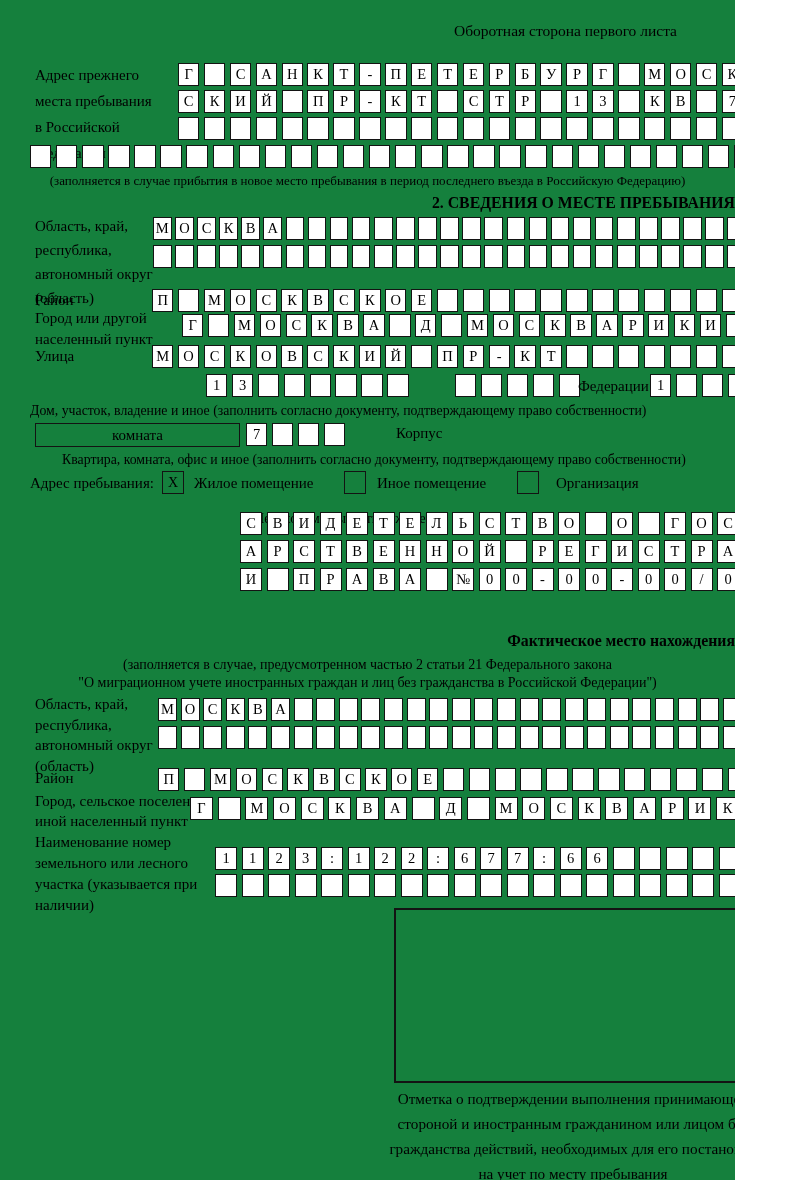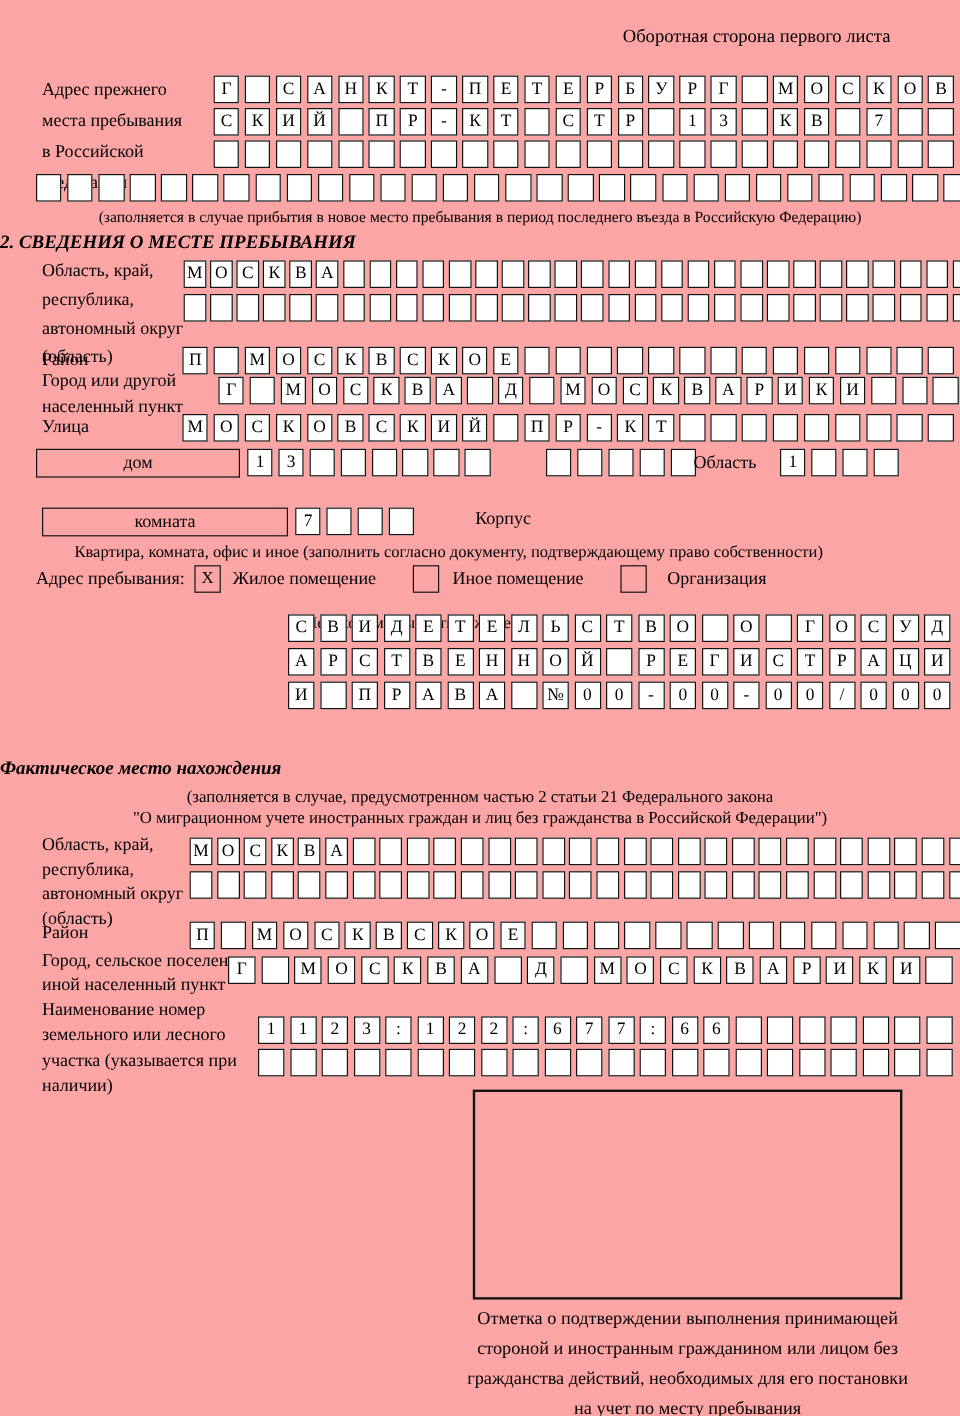--- a/index.html
+++ b/index.html
@@ -1,21 +1,21 @@
 <!DOCTYPE html>
 <html><head>
 <meta charset="utf-8">
 <style>
   html,body{margin:0;padding:0;background:#fff;}
-  .page{position:relative;width:800px;height:1180px;background:#fca5a5;color:#000;
-        font-family:"Liberation Serif","DejaVu Serif",serif;overflow:hidden;}
+  .page{position:relative;width:699px;height:1180px;background:#15803d;color:#000;
+        font-family:"Liberation Serif","DejaVu Serif",serif;overflow:hidden;padding-left:36px;}
   .hdr{position:absolute;top:22px;right:58px;font-size:15.5px;}
   .lbl{position:absolute;font-size:15px;line-height:24px;}
   .cap{position:absolute;font-size:13.8px;line-height:17px;}
-  .title{position:absolute;left:0;width:100%;text-align:left;font-weight:bold;font-size:15.8px;font-style:italic;}
+  .title{position:absolute;left:0;width:100%;text-align:right;font-weight:bold;font-size:15.8px;}
   .centernote{position:absolute;left:0;width:100%;text-align:center;font-size:14px;}
   .boxrow{position:absolute;display:flex;}
   .cell{flex:0 0 auto;height:21px;border:1.5px solid #131313;background:#fff;
         display:flex;align-items:center;justify-content:center;font-size:14.5px;line-height:1;}
   .p24{gap:4.5px}  .p24 .cell{width:19.4px}
   .p24w{gap:4.7px} .p24w .cell{width:19.4px}
   .p20{gap:3.5px}  .p20 .cell{width:16.6px}
   .p245{gap:4.5px} .p245 .cell{width:20px}
   .p206{gap:3.6px} .p206 .cell{width:17px}
   .p257{gap:4.7px} .p257 .cell{width:21px}
@@ -294,46 +294,46 @@
       <span class="cell"></span>
       <span class="cell"></span>
       <span class="cell"></span>
       <span class="cell"></span>
       <span class="cell"></span>
       <span class="cell"></span>
       <span class="cell"></span>
       <span class="cell"></span>
     </div>
 
-  <div class="frect" style="left:30px;top:374px;width:168px;">дом</div>
   <div class="boxrow p24" style="left:206px;top:374px;">
       <span class="cell">1</span>
       <span class="cell">3</span>
       <span class="cell"></span>
       <span class="cell"></span>
       <span class="cell"></span>
       <span class="cell"></span>
       <span class="cell"></span>
       <span class="cell"></span>
     </div>
   <div class="lbl" style="left:396px;top:374px;margin-top:47px;">Корпус</div>
   <div class="boxrow p24" style="left:455px;top:374px;">
       <span class="cell"></span>
       <span class="cell"></span>
       <span class="cell"></span>
       <span class="cell"></span>
       <span class="cell"></span>
     </div>
-  <div class="lbl" style="left:578px;top:374px;">Область</div>
+  <div class="lbl" style="left:578px;top:374px;">Федерации</div>
   <div class="boxrow p24" style="left:650px;top:374px;">
       <span class="cell">1</span>
       <span class="cell"></span>
       <span class="cell"></span>
       <span class="cell"></span>
     </div>
+  <div class="cap" style="left:30px;top:402px;width:740px;">Дом, участок, владение и иное (заполнить согласно документу, подтверждающему право собственности)</div>
 
   <div class="frect" style="left:35px;top:423px;width:203px;">комната</div>
   <div class="boxrow p24" style="left:246px;top:423px;">
       <span class="cell">7</span>
       <span class="cell"></span>
       <span class="cell"></span>
       <span class="cell"></span>
     </div>
   <div class="cap" style="left:30px;top:451px;width:740px;margin-left:32px;">Квартира, комната, офис и иное (заполнить согласно документу, подтверждающему право собственности)</div>
 

